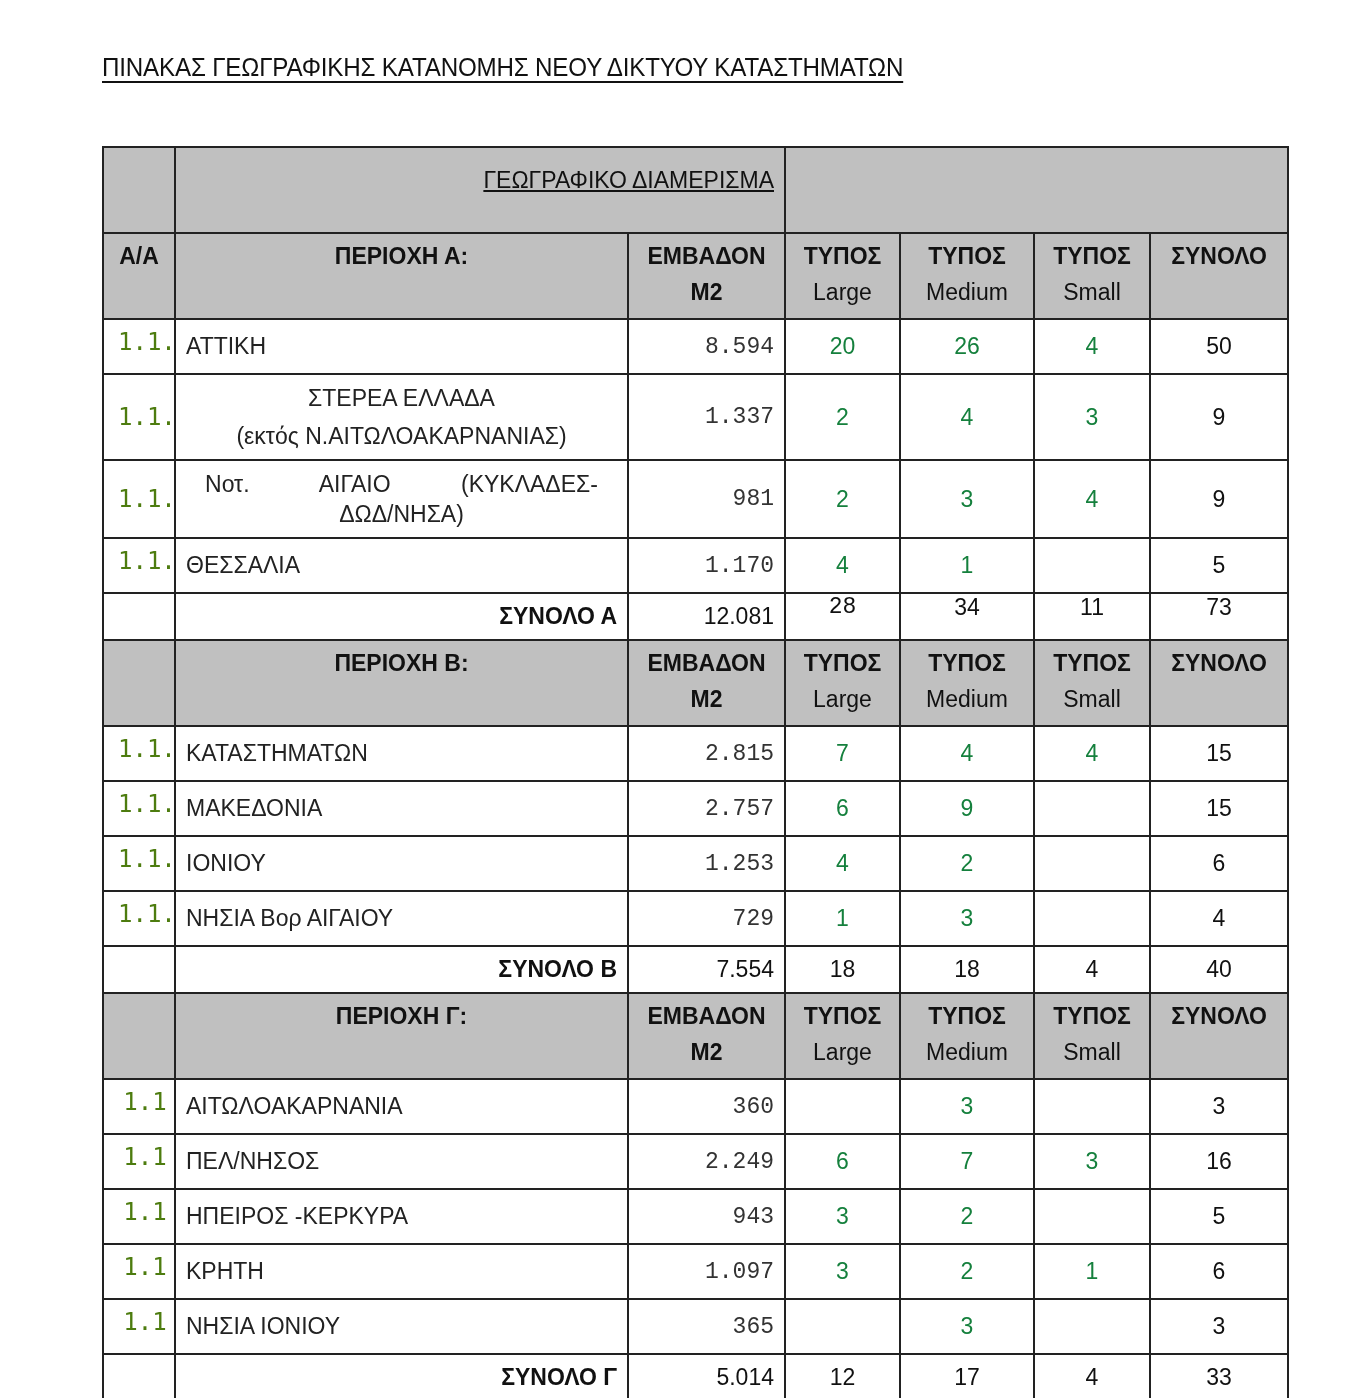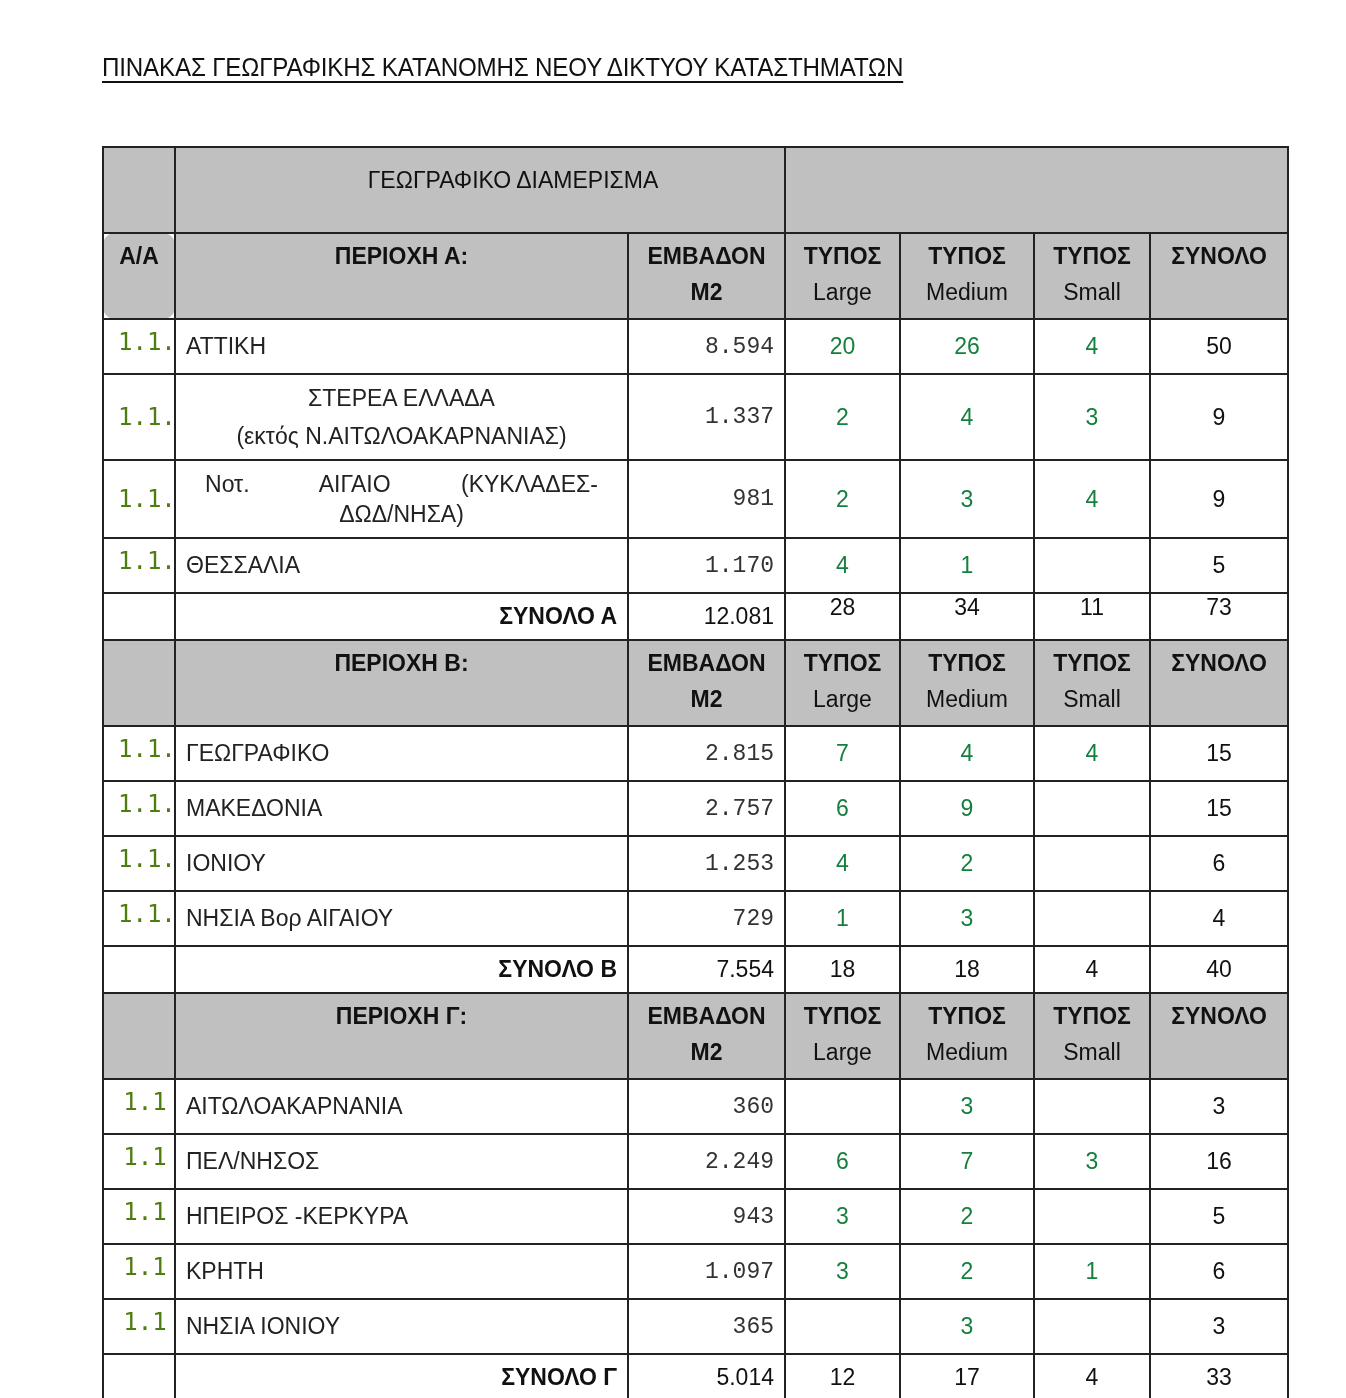--- a/index.html
+++ b/index.html
@@ -60,26 +60,26 @@
     <col style="width:157px">
     <col style="width:115px">
     <col style="width:134px">
     <col style="width:116px">
     <col style="width:138px">
   </colgroup>
 
   <tbody>
       <tr class="r-geo">
     <td class="gray"></td>
-    <td class="gray hdr hdr-light" colspan="2" style="padding-top:14px !important; padding-left:76px; text-align:center;">ΓΕΩΓΡΑΦΙΚΟ ΔΙΑΜΕΡΙΣΜΑ</td>
+    <td class="gray hdr hdr-light" colspan="2" style="padding-top:14px !important; padding-left:76px; text-align:right;text-decoration:underline;">ΓΕΩΓΡΑΦΙΚΟ ΔΙΑΜΕΡΙΣΜΑ</td>
     <td class="gray" colspan="4"></td>
   </tr>
 
   <tr class="r-head">
-    <td class="gray hdr hdr-bold" style="padding:4px 0 0 0 !important;border-radius:12px;">Α/Α</td>
+    <td class="gray hdr hdr-bold" style="padding:4px 0 0 0 !important;">Α/Α</td>
     <td class="gray hdr hdr-bold">ΠΕΡΙΟΧΗ Α:</td>
     <td class="gray hdr hdr-bold">
           <span class="lbl">ΕΜΒΑΔΟΝ</span>
           <span class="lbl">Μ2</span>
         </td>
     <td class="gray hdr">
           <span class="lbl hdr-bold">ΤΥΠΟΣ</span>
           <span class="lbl hdr-light">Large</span>
         </td>
     <td class="gray hdr">
@@ -132,21 +132,21 @@
     <td class="num-right">1.170</td>
     <td class="center">4</td>
     <td class="center">1</td>
     <td class="center"></td>
     <td class="total">5</td>
   </tr>
   <tr class="r-sum">
     <td></td>
     <td class="sum-label">ΣΥΝΟΛΟ Α</td>
     <td class="sum-val">12.081</td>
-    <td class="total" style="vertical-align:top;">28</td>
+    <td class="total" style="vertical-align:top;font-family:Liberation Mono, monospace;">28</td>
     <td class="total" style="vertical-align:top;margin-left:20px;">34</td>
     <td class="total" style="vertical-align:top;">11</td>
     <td class="total" style="vertical-align:top;">73</td>
   </tr>
 
   <tr class="r-head">
     <td class="gray"></td>
     <td class="gray hdr hdr-bold">ΠΕΡΙΟΧΗ Β:</td>
     <td class="gray hdr hdr-bold">
           <span class="lbl">ΕΜΒΑΔΟΝ</span>
@@ -162,21 +162,21 @@
         </td>
     <td class="gray hdr">
           <span class="lbl hdr-bold">ΤΥΠΟΣ</span>
           <span class="lbl hdr-light">Small</span>
         </td>
     <td class="gray hdr hdr-bold">ΣΥΝΟΛΟ</td>
   </tr>
 
   <tr class="r-row">
     <td class="aa">1.1.</td>
-    <td class="name">ΓΕΩΓΡΑΦΙΚΟ</td>
+    <td class="name">ΚΑΤΑΣΤΗΜΑΤΩΝ</td>
     <td class="num-right">2.815</td>
     <td class="center">7</td>
     <td class="center">4</td>
     <td class="center">4</td>
     <td class="total">15</td>
   </tr>
   <tr class="r-row">
     <td class="aa">1.1.</td>
     <td class="name">ΜΑΚΕΔΟΝΙΑ</td>
     <td class="num-right">2.757</td>

